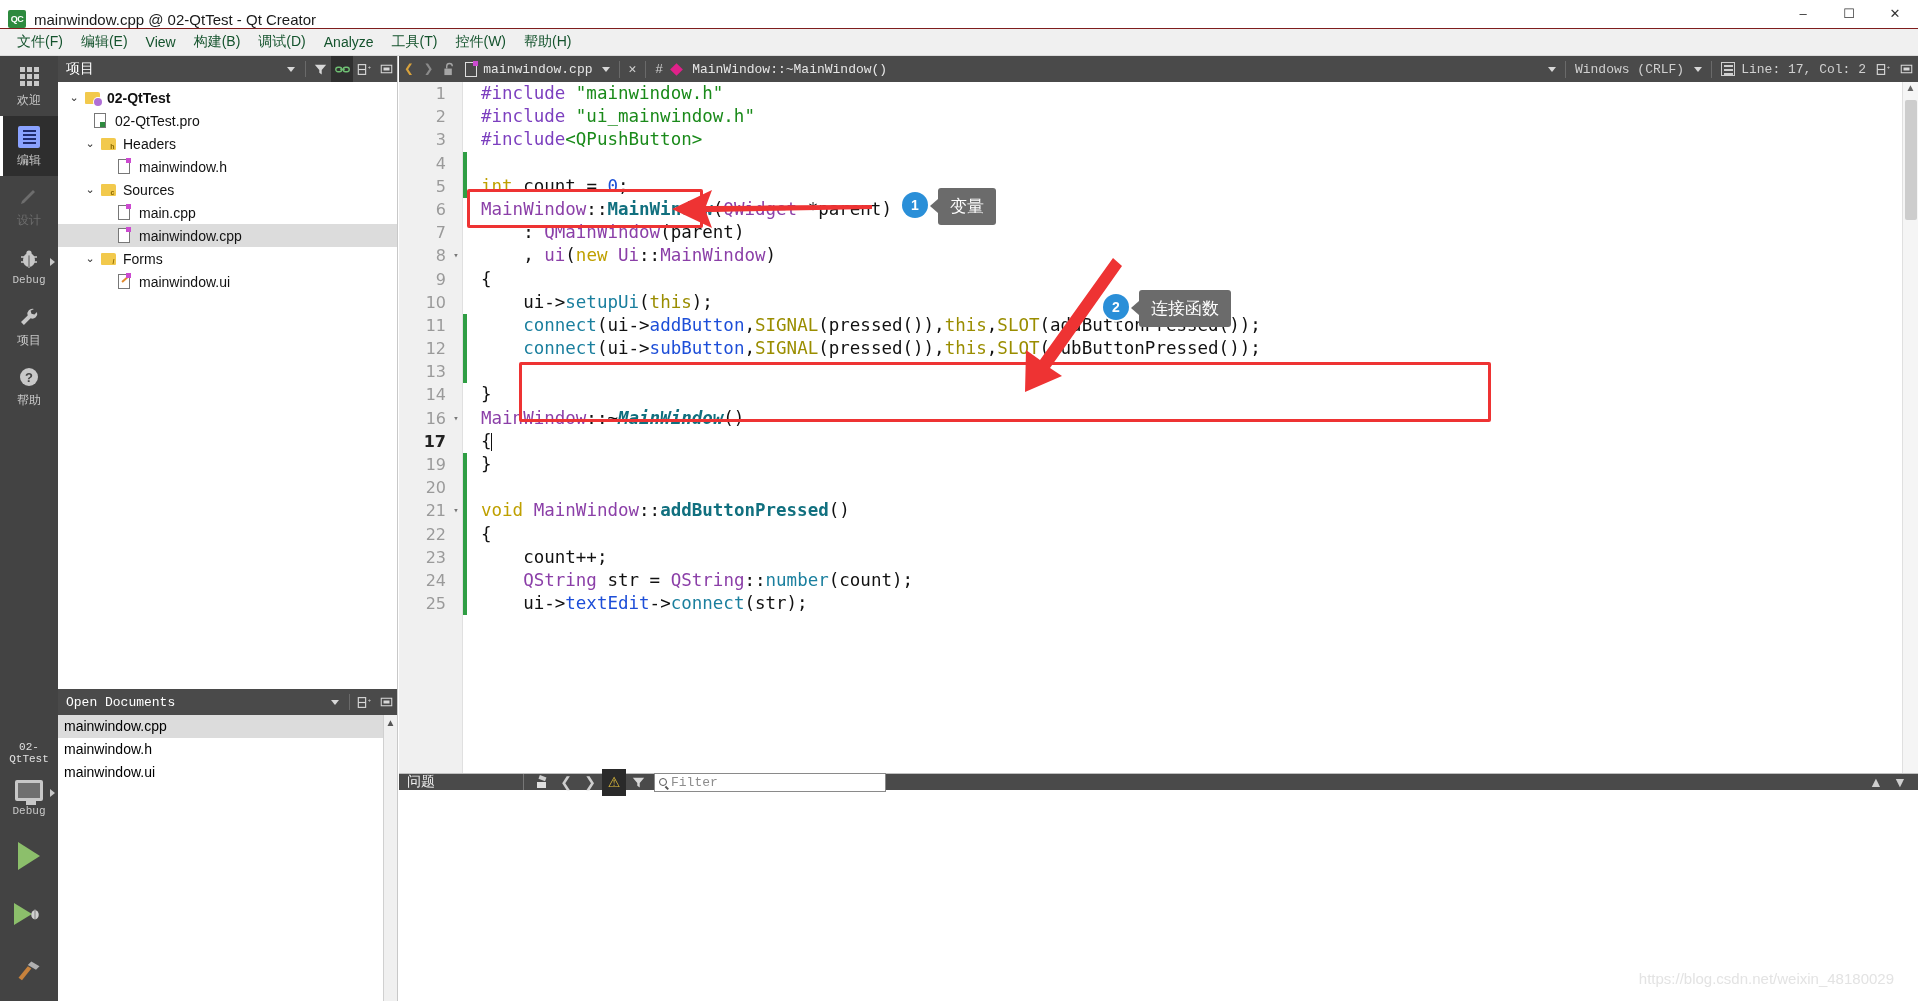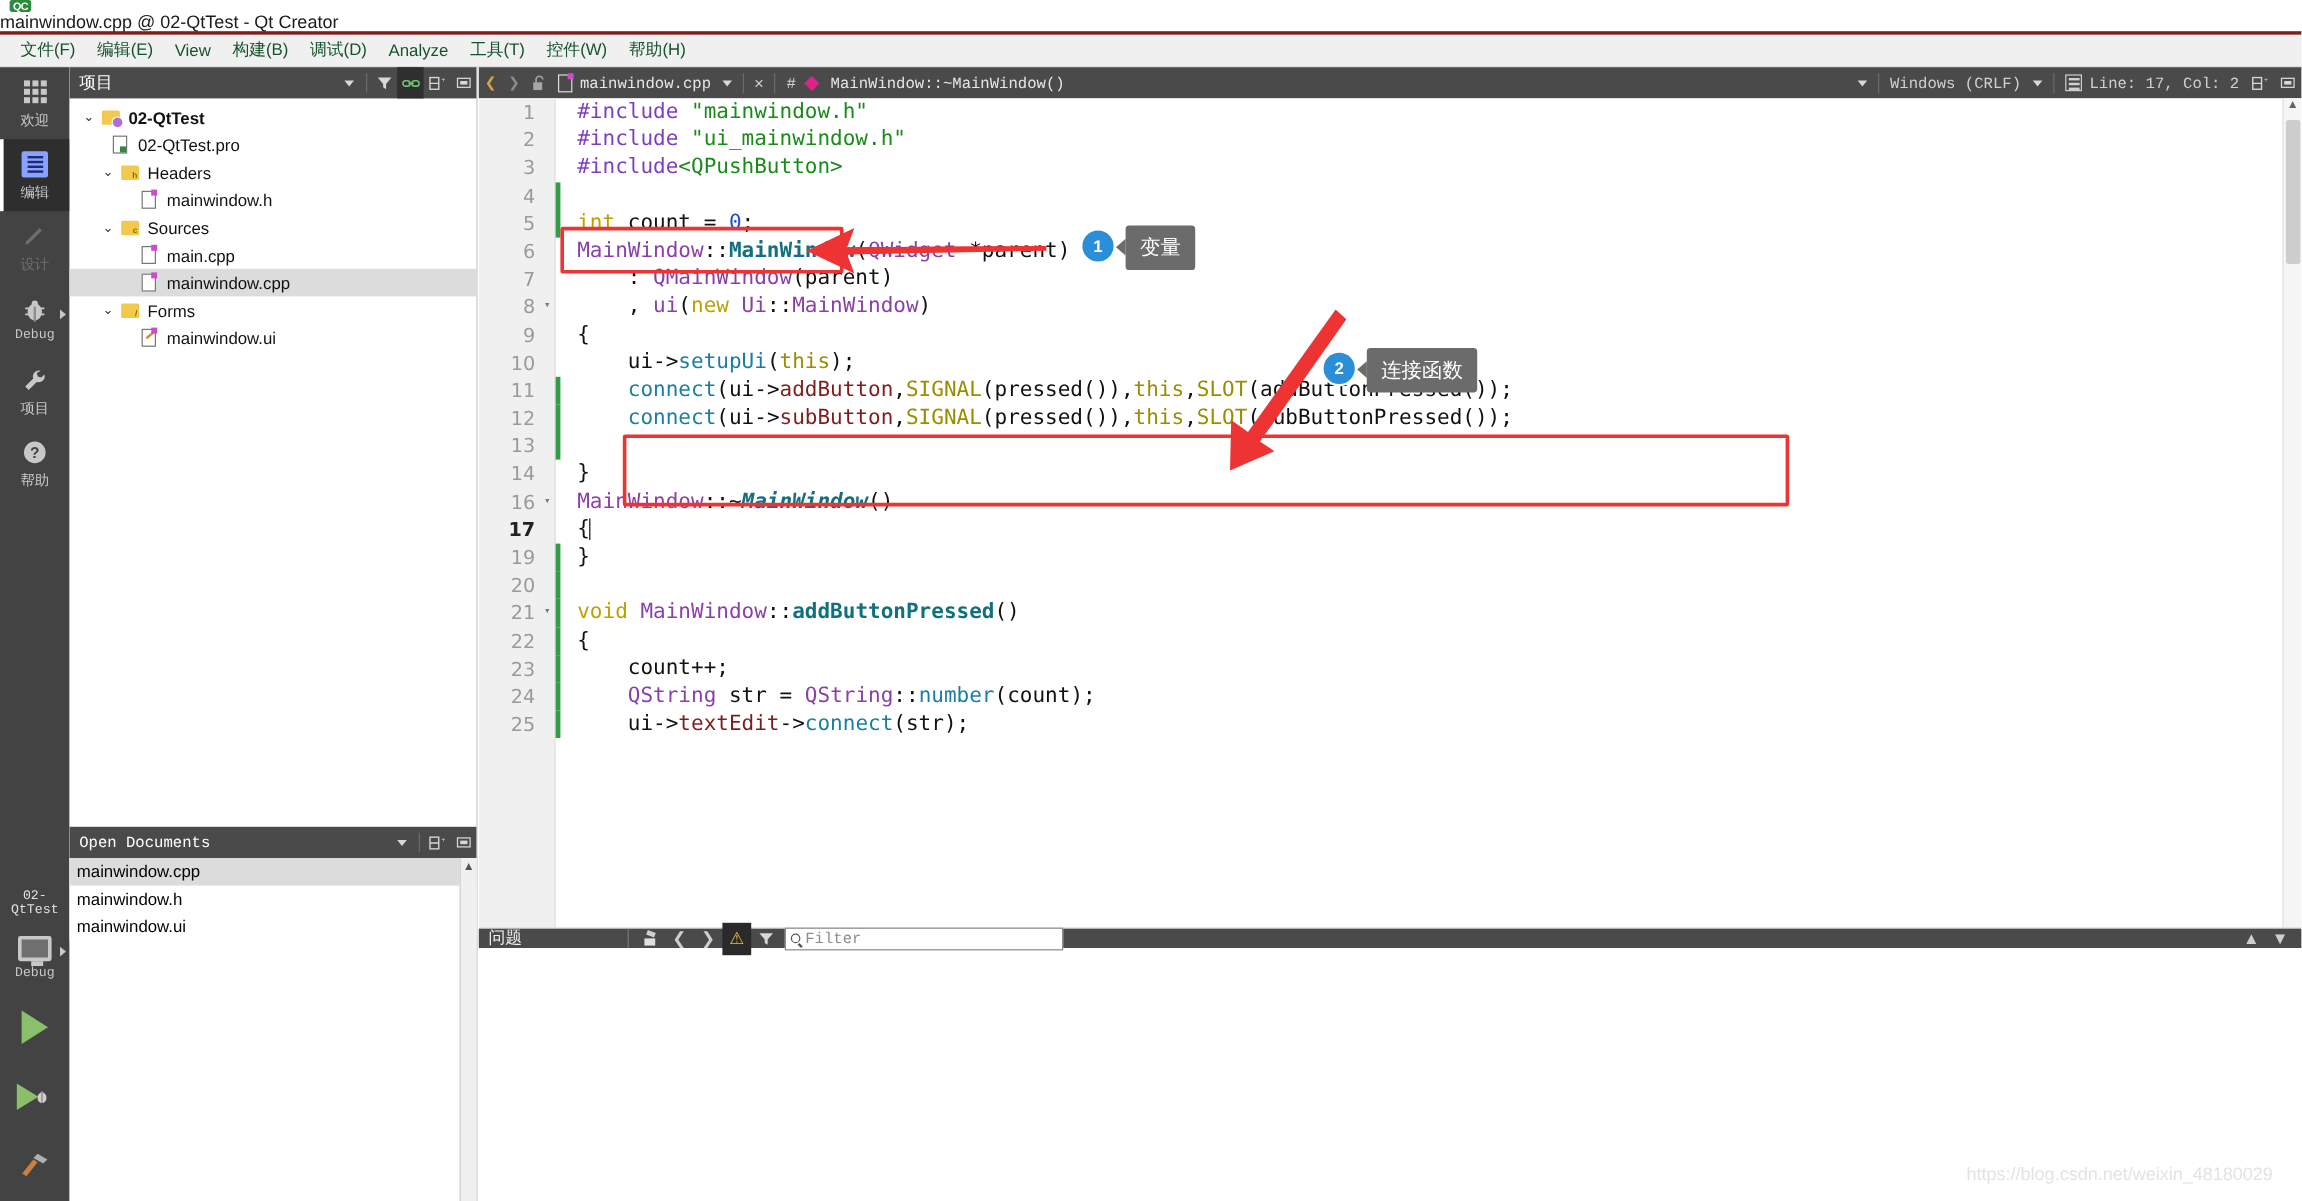--- a/index.html
+++ b/index.html
@@ -8,23 +8,22 @@
     font-family: "Liberation Sans", sans-serif;
     background: #ffffff;
     overflow: hidden;
     -webkit-font-smoothing: antialiased;
   }
   .app { position: relative; width: 1918px; height: 1001px; }
 
   
   .titlebar {
     position: absolute; left: 0; top: 0; width: 1918px; height: 29px;
-    background: #ffffff; display: flex; align-items: flex-start;
-    border-bottom: 3px solid #7f1d1d;
-    flex-direction: column;
+    background: #ffffff; display: flex; align-items: flex-end;
+    border-bottom: 1px solid #7f1d1d;
   }
   .tb-icon {
     width: 18px; height: 18px; margin-left: 8px; margin-right: 8px;
     background: #2d8a3e; border-radius: 2px;
     display: flex; align-items: center; justify-content: center;
     color: #fff; font-size: 9px; font-weight: bold; letter-spacing: -0.5px;
     font-family: "Liberation Sans", sans-serif;
   }
   .tb-title { font-size: 15px; color: #1a1a1a; }
   .tb-ctrls { margin-left: auto; display: flex; height: 29px; }
@@ -236,21 +235,21 @@
   .k-type  { color: #bfa000; }   
   .k-plain { color: #111111; }
   .k-num   { color: #1a4fd6; }
   .k-cls   { color: #8b3fa8; }   
   .k-fnb   { color: #11707f; font-weight: bold; }  
   .k-fn    { color: #1a7f9e; }   
   .k-fni   { color: #11707f; font-weight: bold; font-style: italic; }
   .k-var   { color: #8b3fa8; }
   .k-macro { color: #9a8d00; }
   .k-this  { color: #9a8d00; }
-  .k-red   { color: #7f1d1d; }
+  .k-red   { color: #1d4ed8; }
   .k-op    { color: #111; }
 
   .caret {
     display: inline-block; width: 1px; height: 18px; background: #111;
     vertical-align: -4px; margin: 0 -1px;
   }
 
   
   .hlbox {
     position: absolute; border: 3px solid #ee3333; border-radius: 2px;

